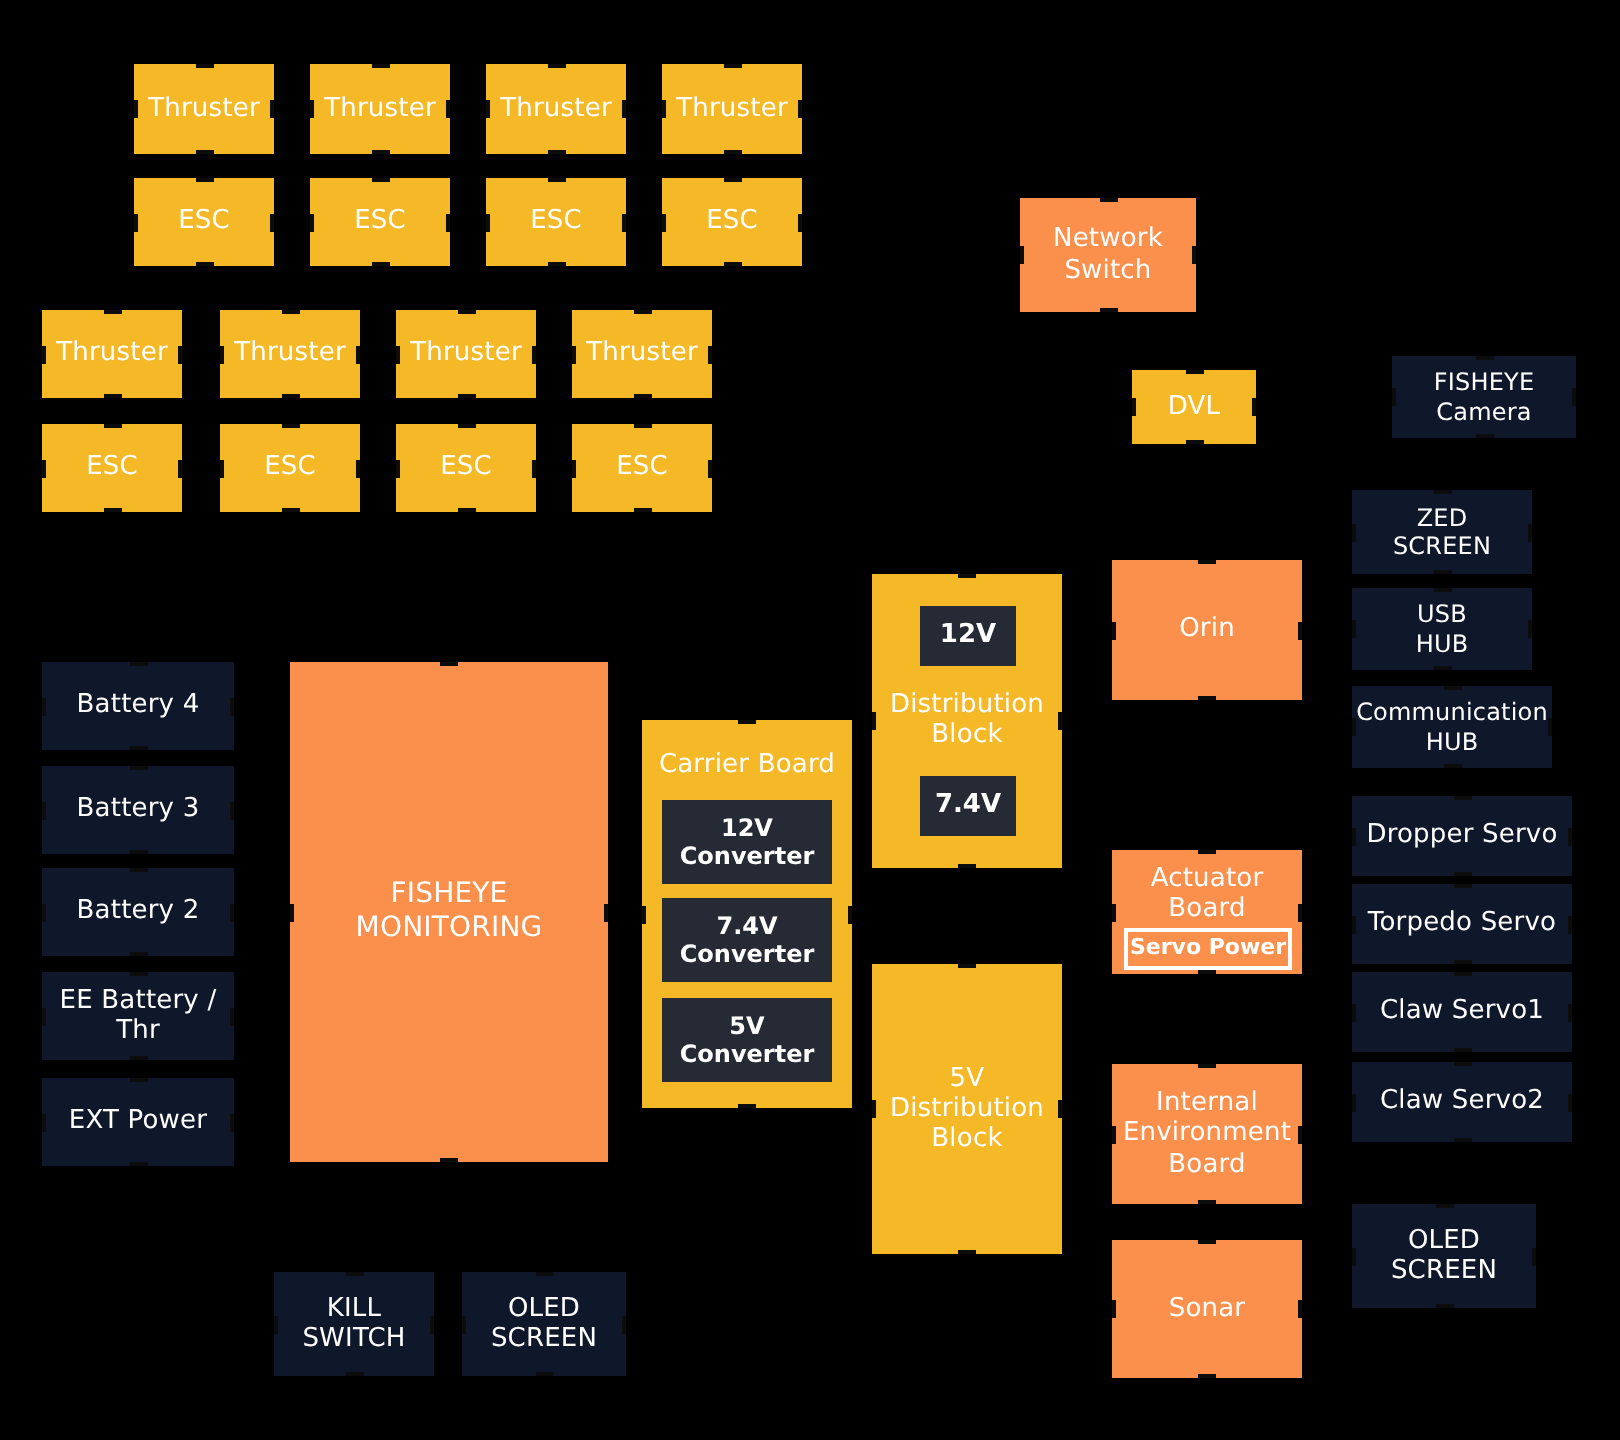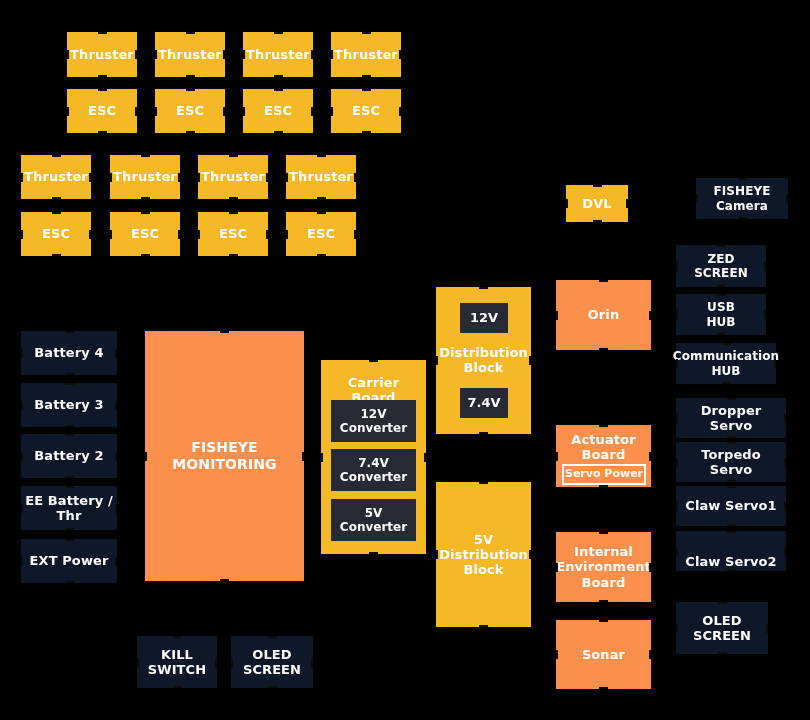--- a/index.html
+++ b/index.html
@@ -24,21 +24,21 @@
   }
   .node {
     position: absolute;
     box-sizing: border-box;
     display: flex;
     align-items: center;
     justify-content: center;
     text-align: center;
     color: #ffffff;
     line-height: 1.18;
-    font-weight: 700;
+    font-weight: 400;
     letter-spacing: 0.1px;
     padding: 2px 3px;
     white-space: pre-line;
   }
   .yellow { background: #F5B827; }
   .orange { background: #FB8F4C; }
   .dark   { background: #0f172a; }
 
   
   .stack {
@@ -104,40 +104,42 @@
     <div class="node dark" style="left: 137px; top: 636px; width: 80px; height: 52px; font-size: 13px;"><span class="node-title">KILL
 SWITCH</span><span class="port h" style="left: 35.5px; top: 0px;"></span><span class="port h" style="left: 35.5px; bottom: 0px;"></span><span class="port v" style="top: 21.5px; left: 0px;"></span><span class="port v" style="top: 21.5px; right: 0px;"></span></div>
     <div class="node dark" style="left: 231px; top: 636px; width: 82px; height: 52px; font-size: 13px;"><span class="node-title">OLED
 SCREEN</span><span class="port h" style="left: 36.5px; top: 0px;"></span><span class="port h" style="left: 36.5px; bottom: 0px;"></span><span class="port v" style="top: 21.5px; left: 0px;"></span><span class="port v" style="top: 21.5px; right: 0px;"></span></div>
     <div class="node yellow stack" style="left: 321px; top: 360px; width: 105px; height: 194px; font-size: 13px;"><span class="node-title" style="margin-top: 13px;">Carrier Board</span><span class="port h" style="left: 48px; top: 0px;"></span><span class="port h" style="left: 48px; bottom: 0px;"></span><span class="port v" style="top: 92.5px; left: 0px;"></span><span class="port v" style="top: 92.5px; right: 0px;"></span></div>
     <div class="node yellow stack" style="left: 436px; top: 287px; width: 95px; height: 147px; font-size: 13px;"><span class="node-title" style="margin-top: 56px;">Distribution
 Block</span><span class="port h" style="left: 43px; top: 0px;"></span><span class="port h" style="left: 43px; bottom: 0px;"></span><span class="port v" style="top: 69px; left: 0px;"></span><span class="port v" style="top: 69px; right: 0px;"></span></div>
     <div class="node yellow" style="left: 436px; top: 482px; width: 95px; height: 145px; font-size: 13px;"><span class="node-title">5V
 Distribution
 Block</span><span class="port h" style="left: 43px; top: 0px;"></span><span class="port h" style="left: 43px; bottom: 0px;"></span><span class="port v" style="top: 68px; left: 0px;"></span><span class="port v" style="top: 68px; right: 0px;"></span></div>
+    <div class="node orange" style="left: 510px; top: 99px; width: 88px; height: 57px; font-size: 13px;"><span class="node-title">Network
+Switch</span><span class="port h" style="left: 39.5px; top: 0px;"></span><span class="port h" style="left: 39.5px; bottom: 0px;"></span><span class="port v" style="top: 24px; left: 0px;"></span><span class="port v" style="top: 24px; right: 0px;"></span></div>
     <div class="node yellow" style="left: 566px; top: 185px; width: 62px; height: 37px; font-size: 13px;"><span class="node-title">DVL</span><span class="port h" style="left: 26.5px; top: 0px;"></span><span class="port h" style="left: 26.5px; bottom: 0px;"></span><span class="port v" style="top: 14px; left: 0px;"></span><span class="port v" style="top: 14px; right: 0px;"></span></div>
     <div class="node orange" style="left: 556px; top: 280px; width: 95px; height: 70px; font-size: 13px;"><span class="node-title">Orin</span><span class="port h" style="left: 43px; top: 0px;"></span><span class="port h" style="left: 43px; bottom: 0px;"></span><span class="port v" style="top: 30.5px; left: 0px;"></span><span class="port v" style="top: 30.5px; right: 0px;"></span></div>
     <div class="node orange stack" style="left: 556px; top: 425px; width: 95px; height: 62px; font-size: 13px;"><span class="node-title" style="margin-top: 5px;">Actuator
 Board</span><span class="port h" style="left: 43px; top: 0px;"></span><span class="port h" style="left: 43px; bottom: 0px;"></span><span class="port v" style="top: 26.5px; left: 0px;"></span><span class="port v" style="top: 26.5px; right: 0px;"></span></div>
     <div class="node orange" style="left: 556px; top: 532px; width: 95px; height: 70px; font-size: 13px;"><span class="node-title">Internal
 Environment
 Board</span><span class="port h" style="left: 43px; top: 0px;"></span><span class="port h" style="left: 43px; bottom: 0px;"></span><span class="port v" style="top: 30.5px; left: 0px;"></span><span class="port v" style="top: 30.5px; right: 0px;"></span></div>
     <div class="node orange" style="left: 556px; top: 620px; width: 95px; height: 69px; font-size: 13px;"><span class="node-title">Sonar</span><span class="port h" style="left: 43px; top: 0px;"></span><span class="port h" style="left: 43px; bottom: 0px;"></span><span class="port v" style="top: 30px; left: 0px;"></span><span class="port v" style="top: 30px; right: 0px;"></span></div>
     <div class="node dark" style="left: 696px; top: 178px; width: 92px; height: 41px; font-size: 12px;"><span class="node-title">FISHEYE
 Camera</span><span class="port h" style="left: 41.5px; top: 0px;"></span><span class="port h" style="left: 41.5px; bottom: 0px;"></span><span class="port v" style="top: 16px; left: 0px;"></span><span class="port v" style="top: 16px; right: 0px;"></span></div>
     <div class="node dark" style="left: 676px; top: 245px; width: 90px; height: 42px; font-size: 12px;"><span class="node-title">ZED
 SCREEN</span><span class="port h" style="left: 40.5px; top: 0px;"></span><span class="port h" style="left: 40.5px; bottom: 0px;"></span><span class="port v" style="top: 16.5px; left: 0px;"></span><span class="port v" style="top: 16.5px; right: 0px;"></span></div>
     <div class="node dark" style="left: 676px; top: 294px; width: 90px; height: 41px; font-size: 12px;"><span class="node-title">USB
 HUB</span><span class="port h" style="left: 40.5px; top: 0px;"></span><span class="port h" style="left: 40.5px; bottom: 0px;"></span><span class="port v" style="top: 16px; left: 0px;"></span><span class="port v" style="top: 16px; right: 0px;"></span></div>
     <div class="node dark" style="left: 676px; top: 343px; width: 100px; height: 41px; font-size: 12px;"><span class="node-title">Communication
 HUB</span><span class="port h" style="left: 45.5px; top: 0px;"></span><span class="port h" style="left: 45.5px; bottom: 0px;"></span><span class="port v" style="top: 16px; left: 0px;"></span><span class="port v" style="top: 16px; right: 0px;"></span></div>
     <div class="node dark" style="left: 676px; top: 398px; width: 110px; height: 40px; font-size: 13px;"><span class="node-title">Dropper Servo</span><span class="port h" style="left: 50.5px; top: 0px;"></span><span class="port h" style="left: 50.5px; bottom: 0px;"></span><span class="port v" style="top: 15.5px; left: 0px;"></span><span class="port v" style="top: 15.5px; right: 0px;"></span></div>
     <div class="node dark" style="left: 676px; top: 442px; width: 110px; height: 40px; font-size: 13px;"><span class="node-title">Torpedo Servo</span><span class="port h" style="left: 50.5px; top: 0px;"></span><span class="port h" style="left: 50.5px; bottom: 0px;"></span><span class="port v" style="top: 15.5px; left: 0px;"></span><span class="port v" style="top: 15.5px; right: 0px;"></span></div>
     <div class="node dark" style="left: 676px; top: 486px; width: 110px; height: 40px; font-size: 13px;"><span class="node-title">Claw Servo1</span><span class="port h" style="left: 50.5px; top: 0px;"></span><span class="port h" style="left: 50.5px; bottom: 0px;"></span><span class="port v" style="top: 15.5px; left: 0px;"></span><span class="port v" style="top: 15.5px; right: 0px;"></span></div>
-    <div class="node dark" style="left: 676px; top: 531px; width: 110px; height: 40px; font-size: 13px; align-items: flex-end;"><span class="node-title">Claw Servo2</span><span class="port h" style="left: 50.5px; top: 0px;"></span><span class="port h" style="left: 50.5px; bottom: 0px;"></span><span class="port v" style="top: 15.5px; left: 0px;"></span><span class="port v" style="top: 15.5px; right: 0px;"></span></div>
+    <div class="node dark" style="left: 676px; top: 531px; width: 110px; height: 40px; font-size: 13px;"><span class="node-title">Claw Servo2</span><span class="port h" style="left: 50.5px; top: 0px;"></span><span class="port h" style="left: 50.5px; bottom: 0px;"></span><span class="port v" style="top: 15.5px; left: 0px;"></span><span class="port v" style="top: 15.5px; right: 0px;"></span></div>
     <div class="node dark" style="left: 676px; top: 602px; width: 92px; height: 52px; font-size: 13px;"><span class="node-title">OLED
 SCREEN</span><span class="port h" style="left: 41.5px; top: 0px;"></span><span class="port h" style="left: 41.5px; bottom: 0px;"></span><span class="port v" style="top: 21.5px; left: 0px;"></span><span class="port v" style="top: 21.5px; right: 0px;"></span></div>
     <div class="child dark" style="left: 331px; top: 400px; width: 85px; height: 42px; font-size: 12px;"><span>12V
 Converter</span></div>
     <div class="child dark" style="left: 331px; top: 449px; width: 85px; height: 42px; font-size: 12px;"><span>7.4V
 Converter</span></div>
     <div class="child dark" style="left: 331px; top: 499px; width: 85px; height: 42px; font-size: 12px;"><span>5V
 Converter</span></div>
     <div class="child dark" style="left: 460px; top: 303px; width: 48px; height: 30px; font-size: 13px;"><span>12V</span></div>
     <div class="child dark" style="left: 460px; top: 388px; width: 48px; height: 30px; font-size: 13px;"><span>7.4V</span></div>

